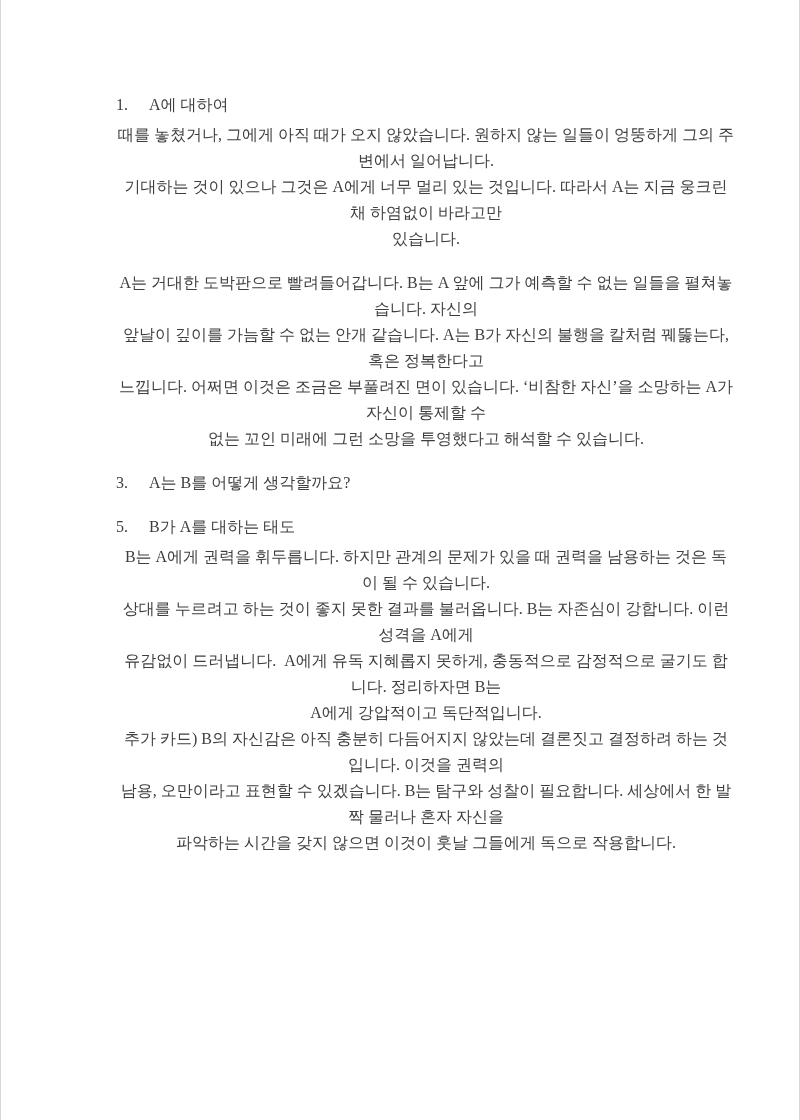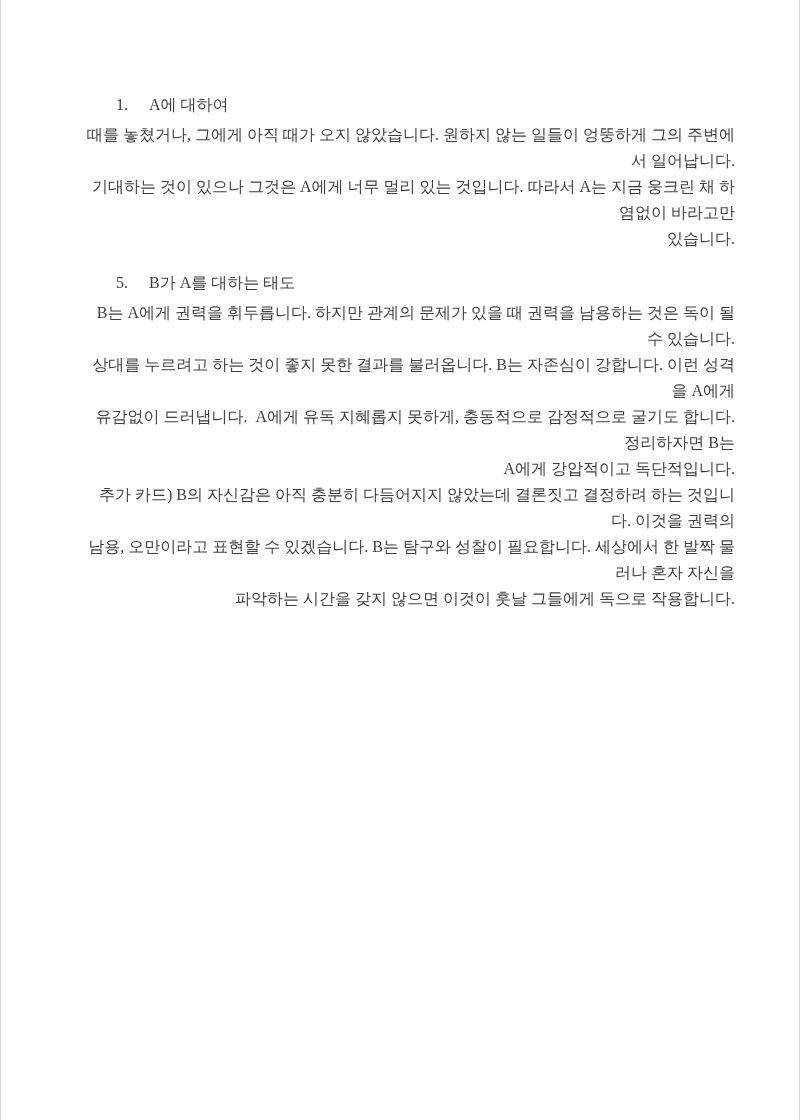--- a/index.html
+++ b/index.html
@@ -29,41 +29,49 @@
     padding-left: 31px;
     margin-bottom: 4px;
     white-space: nowrap;
   }
   .section-number {
     display: inline-block;
     width: 33px;
   }
   .section-body {
     white-space: pre-wrap;
-    text-align: right;
+    text-align: center;
+    margin-left: 32px;
   }
 </style>
 </head>
 <body>
 
 <div class="page">
 
   <div class="section">
     <div class="section-heading">
       <span class="section-number">1.</span><span>A에 대하여</span>
     </div>
     <div class="section-body">때를 놓쳤거나, 그에게 아직 때가 오지 않았습니다. 원하지 않는 일들이 엉뚱하게 그의 주변에서 일어납니다.
 기대하는 것이 있으나 그것은 A에게 너무 멀리 있는 것입니다. 따라서 A는 지금 웅크린 채 하염없이 바라고만
 있습니다.</div>
   </div>
 
   <div class="section">
+    <div class="section-body">A는 거대한 도박판으로 빨려들어갑니다. B는 A 앞에 그가 예측할 수 없는 일들을 펼쳐놓습니다. 자신의
+앞날이 깊이를 가늠할 수 없는 안개 같습니다. A는 B가 자신의 불행을 칼처럼 꿰뚫는다, 혹은 정복한다고
+느낍니다. 어쩌면 이것은 조금은 부풀려진 면이 있습니다. ‘비참한 자신’을 소망하는 A가 자신이 통제할 수
+없는 꼬인 미래에 그런 소망을 투영했다고 해석할 수 있습니다.</div>
   </div>
 
   <div class="section">
+    <div class="section-heading">
+      <span class="section-number">3.</span><span>A는 B를 어떻게 생각할까요?</span>
+    </div>
   </div>
 
   <div class="section">
   </div>
 
   <div class="section">
     <div class="section-heading">
       <span class="section-number">5.</span><span>B가 A를 대하는 태도</span>
     </div>
     <div class="section-body">B는 A에게 권력을 휘두릅니다. 하지만 관계의 문제가 있을 때 권력을 남용하는 것은 독이 될 수 있습니다.

